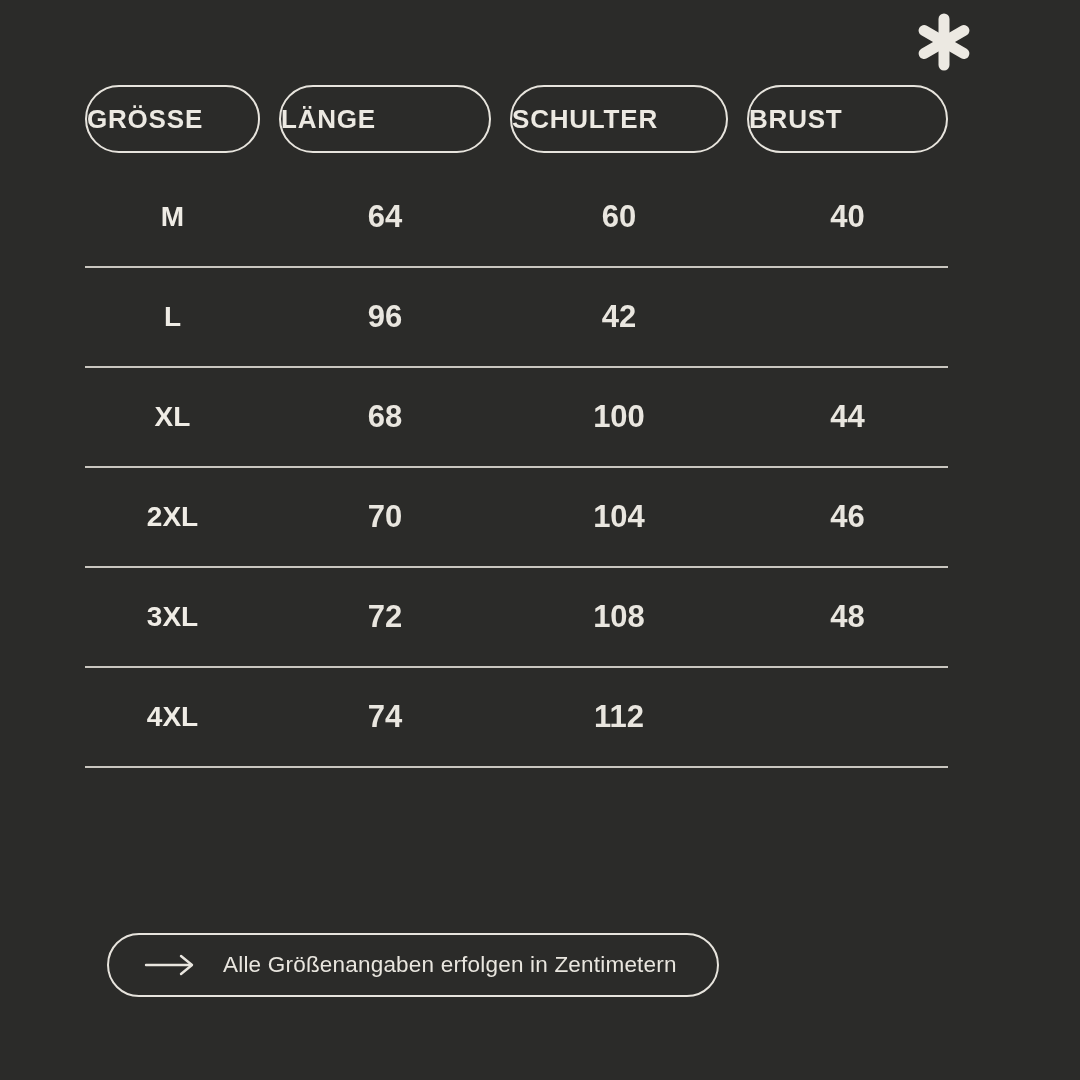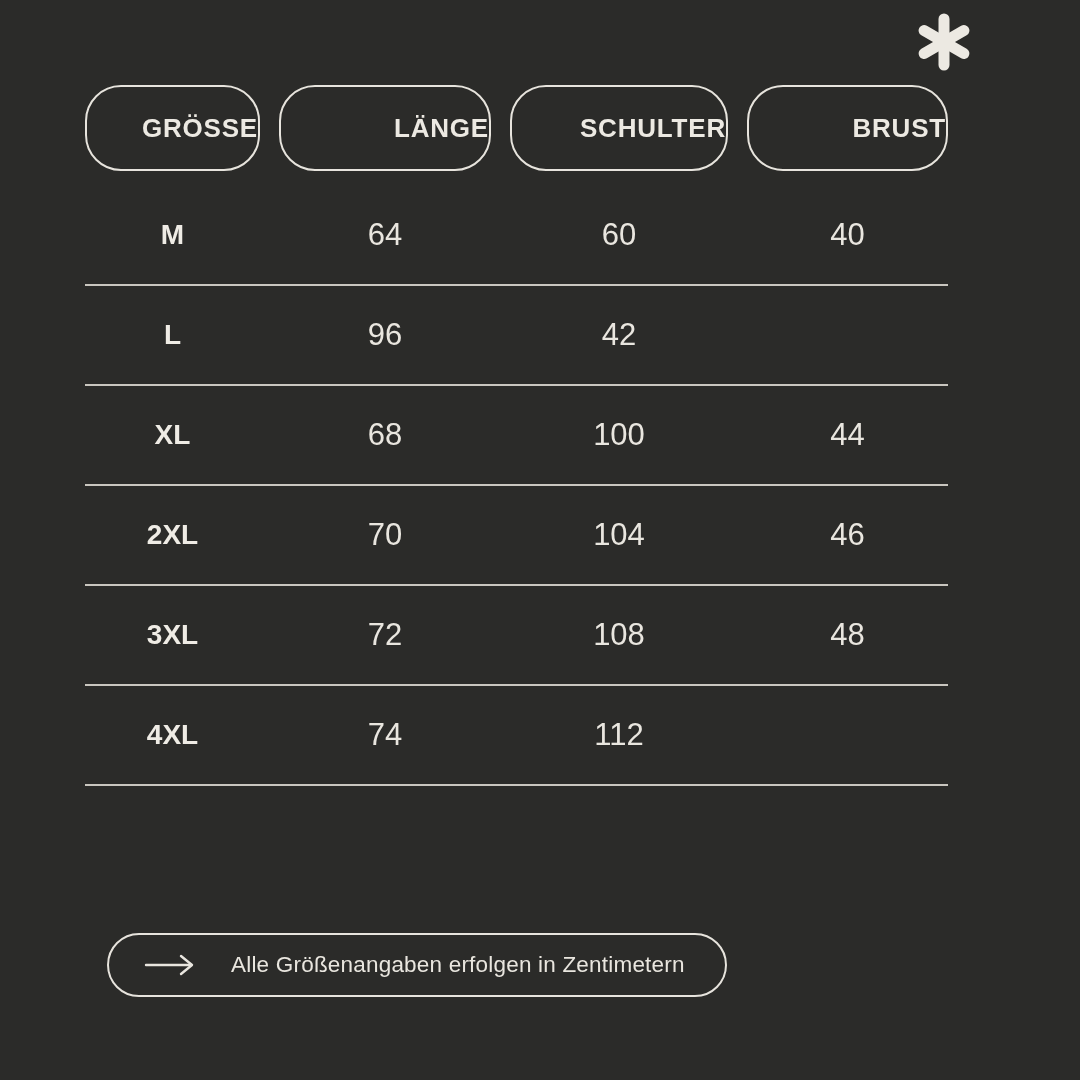--- a/index.html
+++ b/index.html
@@ -28,64 +28,64 @@
     position: absolute;
     left: 85px; top: 85px;
     width: 863px;
   }
   .grid-row {
     display: grid;
     grid-template-columns: 175px 212px 218px 201px;
     column-gap: 19px;
   }
   .pill {
-    height: 86px;
+    height: 68px;
     border: 2px solid #e7e4dd;
     border-radius: 36px;
     display: flex;
     align-items: center;
-    justify-content: flex-end;
+    justify-content: flex-start;
     box-sizing: border-box;
   }
   .pill span {
     font-size: 26px;
     font-weight: 700;
     letter-spacing: 0.8px;
     color: #ece9e2;
   }
   .rows { margin-top: 15px; }
   .data-row {
     height: 98px;
     align-items: center;
     border-bottom: 2px solid #c9c6bf;
   }
   .cell {
     text-align: center;
     font-size: 31px;
-    font-weight: 400;
+    font-weight: 700;
     color: #e9e6df;
   }
   .cell.size-label {
     font-weight: 700;
     font-size: 28px;
     color: #efece5;
   }
 
   
   .footnote {
     position: absolute;
     left: 107px; top: 933px;
     height: 64px;
     border: 2px solid #e7e4dd;
     border-radius: 34px;
     display: inline-flex;
     align-items: center;
     padding: 0 40px 0 34px;
     box-sizing: border-box;
-    gap: 34px;
+    gap: 26px;
   }
   .footnote .note-text {
     font-size: 22.5px;
     font-weight: 400;
     letter-spacing: 0.2px;
     color: #e9e6df;
     white-space: nowrap;
   }
   .arrow-icon { display: block; }
 </style>

